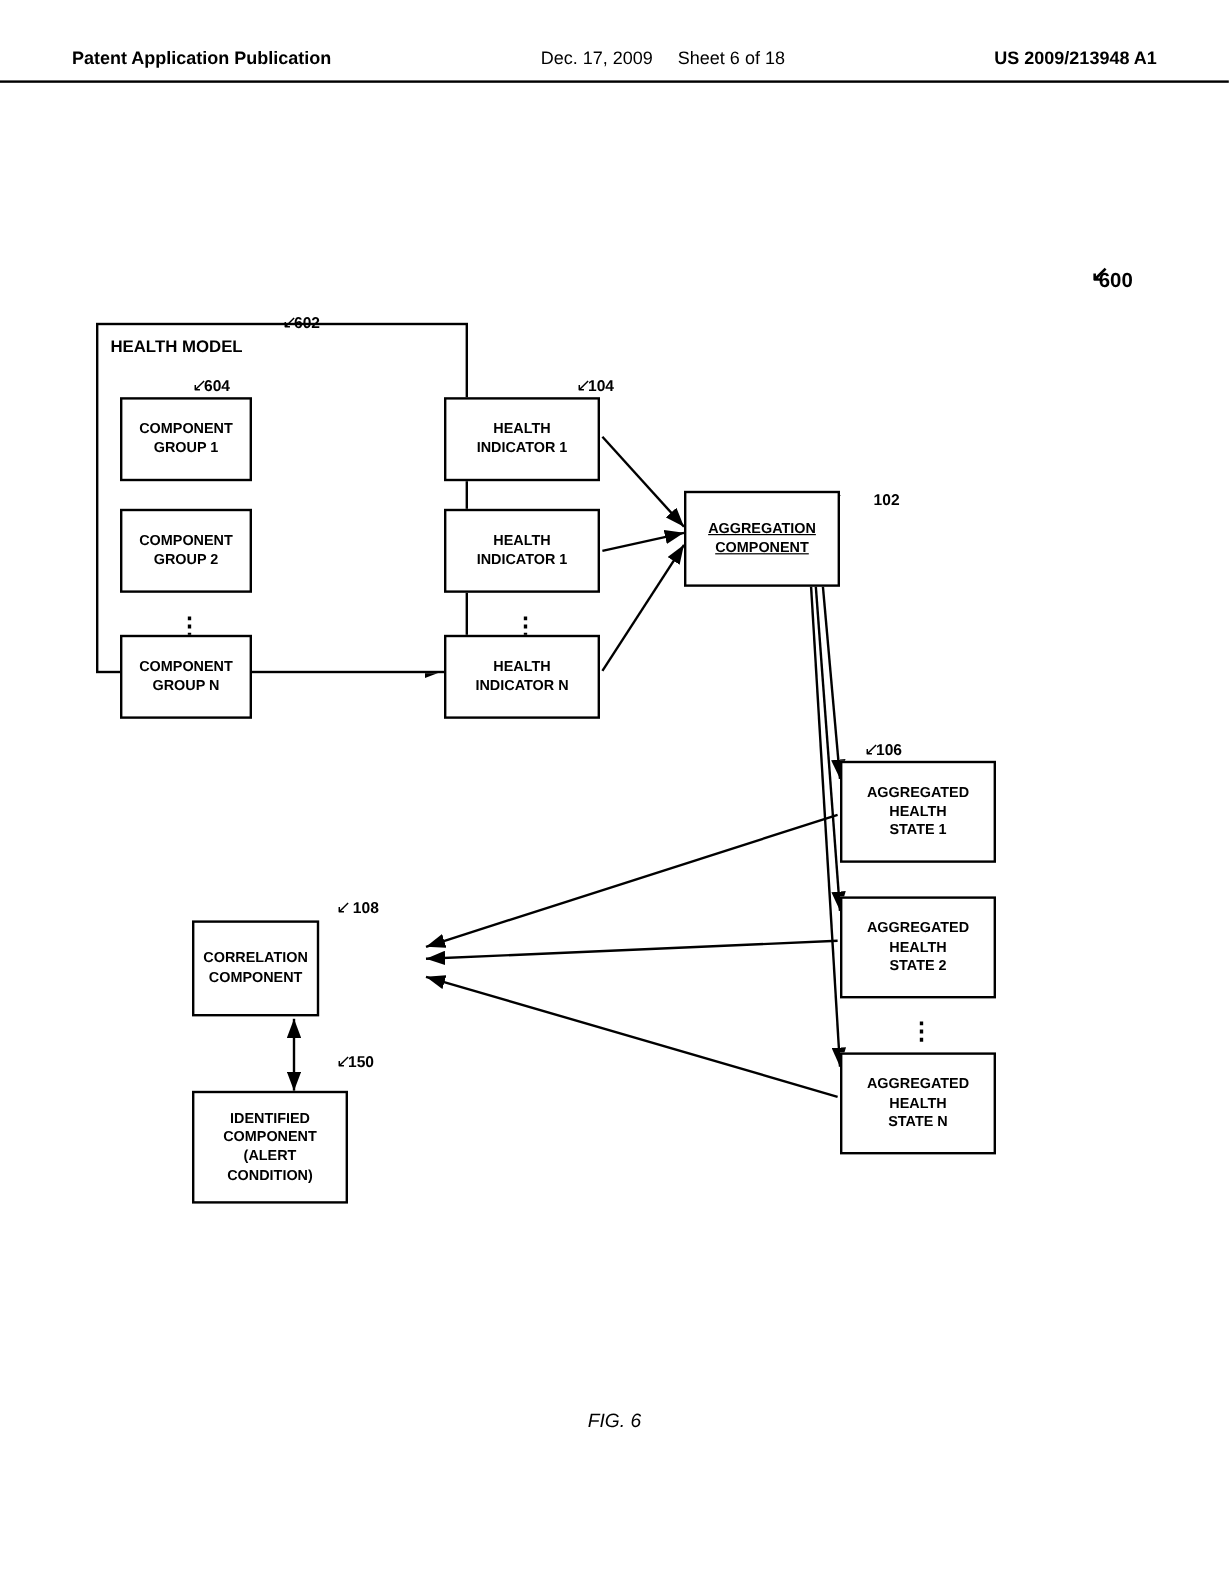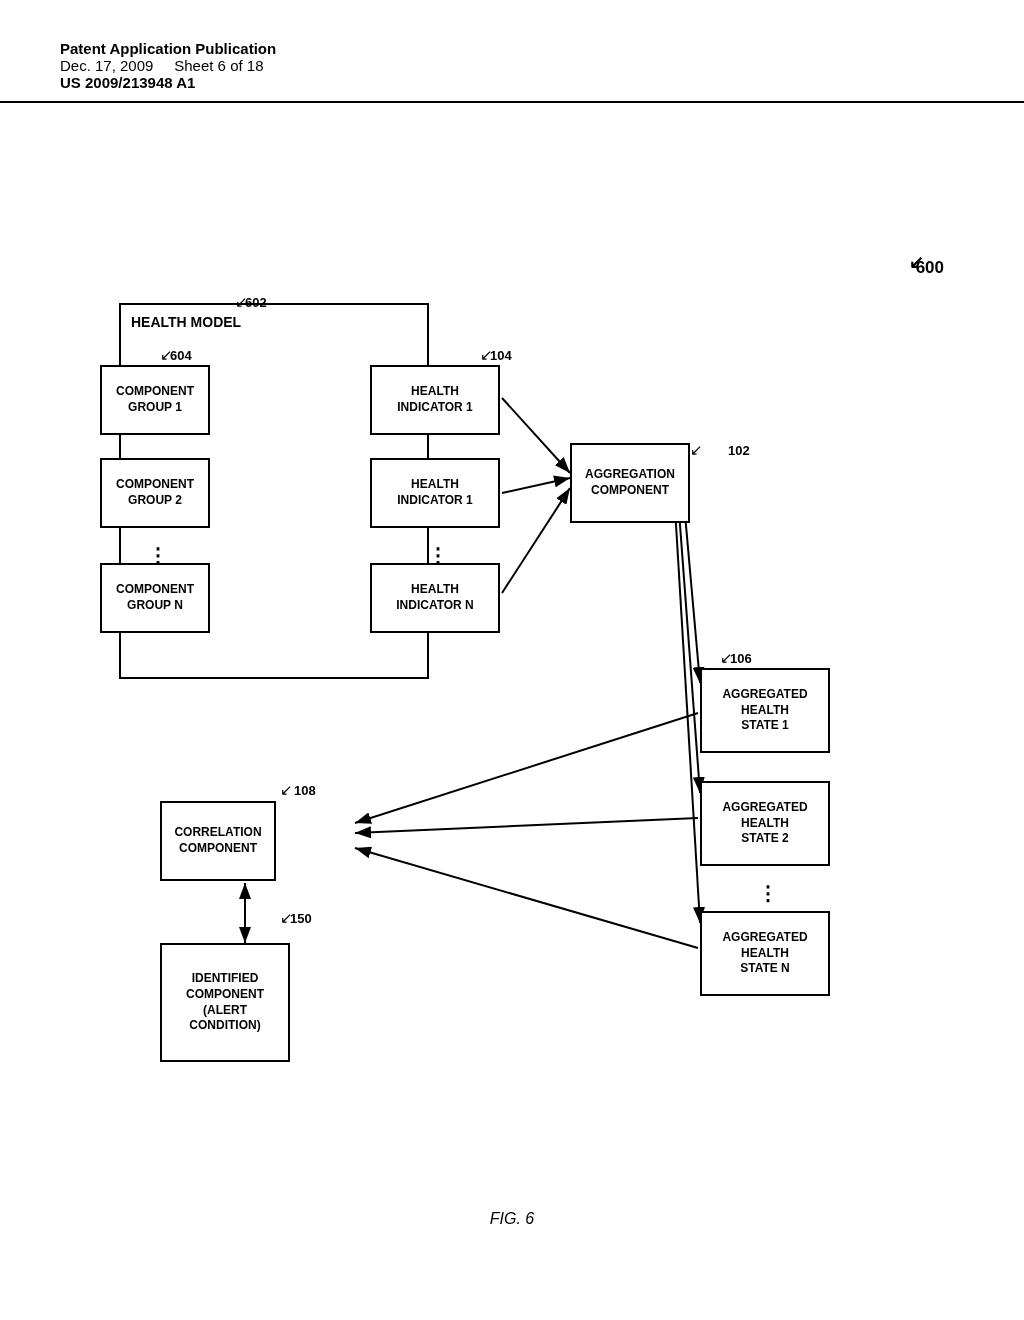--- a/index.html
+++ b/index.html
@@ -17,21 +17,20 @@
       background: #fff;
       position: relative;
     }
     .header {
       display: flex;
       justify-content: space-between;
       align-items: flex-start;
       padding: 40px 60px 0 60px;
       border-bottom: 2px solid #000;
       padding-bottom: 10px;
-      flex-direction: column;
     }
     .diagram-area {
       position: relative;
       width: 100%;
       height: 1180px;
     }
     .box {
       position: absolute;
       border: 2px solid #000;
       background: #fff;
@@ -116,21 +115,21 @@
 
       <line x1="698" y1="845" x2="355" y2="745" stroke="#000" stroke-width="2" marker-end="url(#arrowhead)"></line>
 
       <line x1="245" y1="780" x2="245" y2="840" stroke="#000" stroke-width="2" marker-end="url(#arrowhead)" marker-start="url(#arrowhead-left)"></line>
 
     </svg>
 
     <div class="ref-label" style="top:155px;right:80px;font-size:17px;font-weight:bold;">600</div>
     <div style="position:absolute;top:148px;right:100px;font-size:18px;font-weight:bold;">↙</div>
 
-    <div class="box" style="left:80px;top:200px;width:310px;height:376px;font-size:14px;font-weight:bold;align-items:flex-start;justify-content:flex-start;padding:8px 10px 0 10px;margin-left:39px;">
+    <div class="box" style="left:80px;top:200px;width:310px;height:292px;font-size:14px;font-weight:bold;align-items:flex-start;justify-content:flex-start;padding:8px 10px 0 10px;">
       <span>HEALTH MODEL</span>
     </div>
 
     <div class="ref-label" style="top:192px;left:245px;font-size:13px;">602</div>
     <div style="position:absolute;top:190px;left:235px;font-size:15px;">↙</div>
 
     <div class="ref-label" style="top:245px;left:170px;font-size:13px;">604</div>
     <div style="position:absolute;top:243px;left:160px;font-size:15px;">↙</div>
 
     <div class="box" style="left:100px;top:262px;width:110px;height:70px;white-space:pre-line;font-size:12px;">
@@ -166,21 +165,21 @@
     <div style="position:absolute;left:428px;top:440px;font-size:20px;font-weight:bold;">⋮</div>
 
     <div class="box" style="left:370px;top:460px;width:130px;height:70px;white-space:pre-line;font-size:12px;">
       <span>HEALTH
 INDICATOR N</span>
     </div>
 
     <div class="ref-label" style="top:340px;left:700px;font-size:13px;margin-left:28px;">102</div>
     <div style="position:absolute;top:338px;left:690px;font-size:15px;">↙</div>
 
-    <div class="box" style="left:570px;top:340px;width:120px;height:80px;white-space:pre-line;font-size:12px;">
+    <div class="box" style="left:570px;top:340px;width:130px;height:80px;white-space:pre-line;font-size:12px;text-decoration:underline;">
       <span>AGGREGATION
 COMPONENT</span>
     </div>
 
     <div class="ref-label" style="top:548px;left:730px;font-size:13px;">106</div>
     <div style="position:absolute;top:546px;left:720px;font-size:15px;">↙</div>
 
     <div class="box" style="left:700px;top:565px;width:130px;height:85px;white-space:pre-line;font-size:12px;">
       <span>AGGREGATED
 HEALTH
@@ -197,29 +196,29 @@
 
     <div class="box" style="left:700px;top:808px;width:130px;height:85px;white-space:pre-line;font-size:12px;">
       <span>AGGREGATED
 HEALTH
 STATE N</span>
     </div>
 
     <div class="ref-label" style="top:680px;left:294px;font-size:13px;">108</div>
     <div style="position:absolute;top:678px;left:280px;font-size:15px;">↙</div>
 
-    <div class="box" style="left:160px;top:698px;width:116px;height:80px;white-space:pre-line;font-size:12px;">
+    <div class="box" style="left:160px;top:698px;width:106px;height:80px;white-space:pre-line;font-size:12px;">
       <span>CORRELATION
 COMPONENT</span>
     </div>
 
     <div class="ref-label" style="top:808px;left:290px;font-size:13px;">150</div>
     <div style="position:absolute;top:806px;left:280px;font-size:15px;">↙</div>
 
-    <div class="box" style="left:160px;top:840px;width:130px;height:119px;white-space:pre-line;font-size:12px;">
+    <div class="box" style="left:160px;top:840px;width:130px;height:94px;white-space:pre-line;font-size:12px;">
       <span>IDENTIFIED
 COMPONENT
 (ALERT
 CONDITION)</span>
     </div>
 
     <div class="fig-label" style="bottom:55px;left:50%;transform:translateX(-50%);font-size:16px;font-style:italic;font-weight:normal;">FIG. 6</div>
 
   </div>
 </div>

